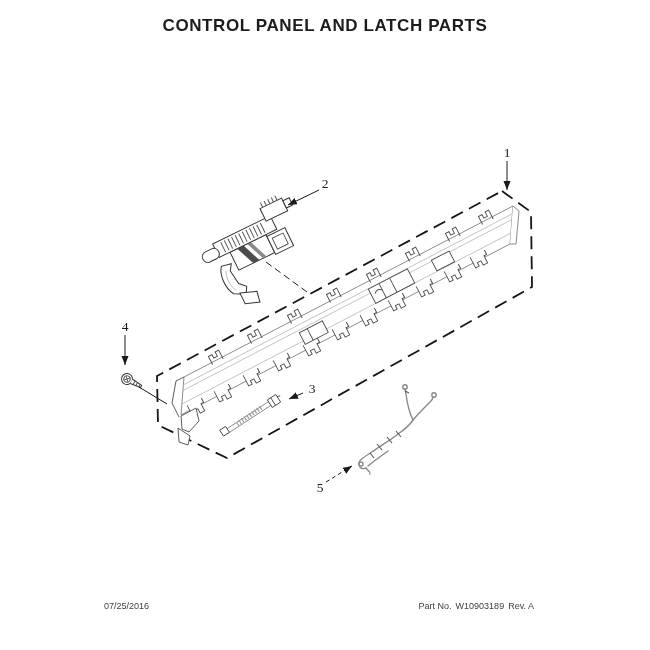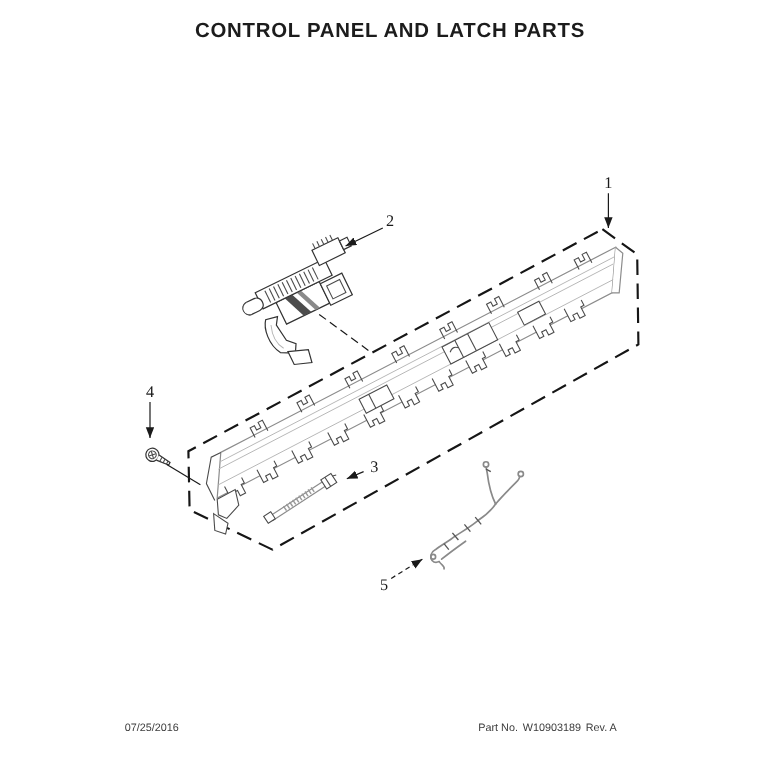--- a/index.html
+++ b/index.html
@@ -11,21 +11,21 @@
     position:absolute;top:16px;left:0;width:650px;margin:0;
     text-align:center;font-size:17px;font-weight:bold;letter-spacing:.6px;
     color:#1c1c1c;
   }
   .diagram-svg{position:absolute;left:0;top:0;width:650px;height:650px;}
   .footer{
     position:absolute;top:601px;left:0;width:650px;height:14px;
     font-size:9px;color:#3c3c3c;
   }
   .footer .date{position:absolute;left:104px;top:0;}
-  .footer .partno{position:absolute;right:136px;top:0;white-space:nowrap;}
+  .footer .partno{position:absolute;right:116px;top:0;white-space:nowrap;}
   .footer .partno span{margin-left:4px;}
   .callout-text{
     font-family:"Liberation Serif",serif;font-size:13.5px;fill:#1a1a1a;
   }
   svg .ln{stroke:#1a1a1a;stroke-width:1;fill:none;}
   svg .dashbox{stroke:#161616;stroke-width:1.8;fill:none;stroke-dasharray:13 7;}
   svg .panel-light{stroke:#8c8c8c;stroke-width:1;fill:#ffffff;}
   svg .panel-faint{stroke:#b5b5b5;stroke-width:.8;fill:none;}
   svg .detail{stroke:#4a4a4a;stroke-width:.9;fill:#ffffff;}
   svg .dark{stroke:#333333;stroke-width:1;fill:#ffffff;}

